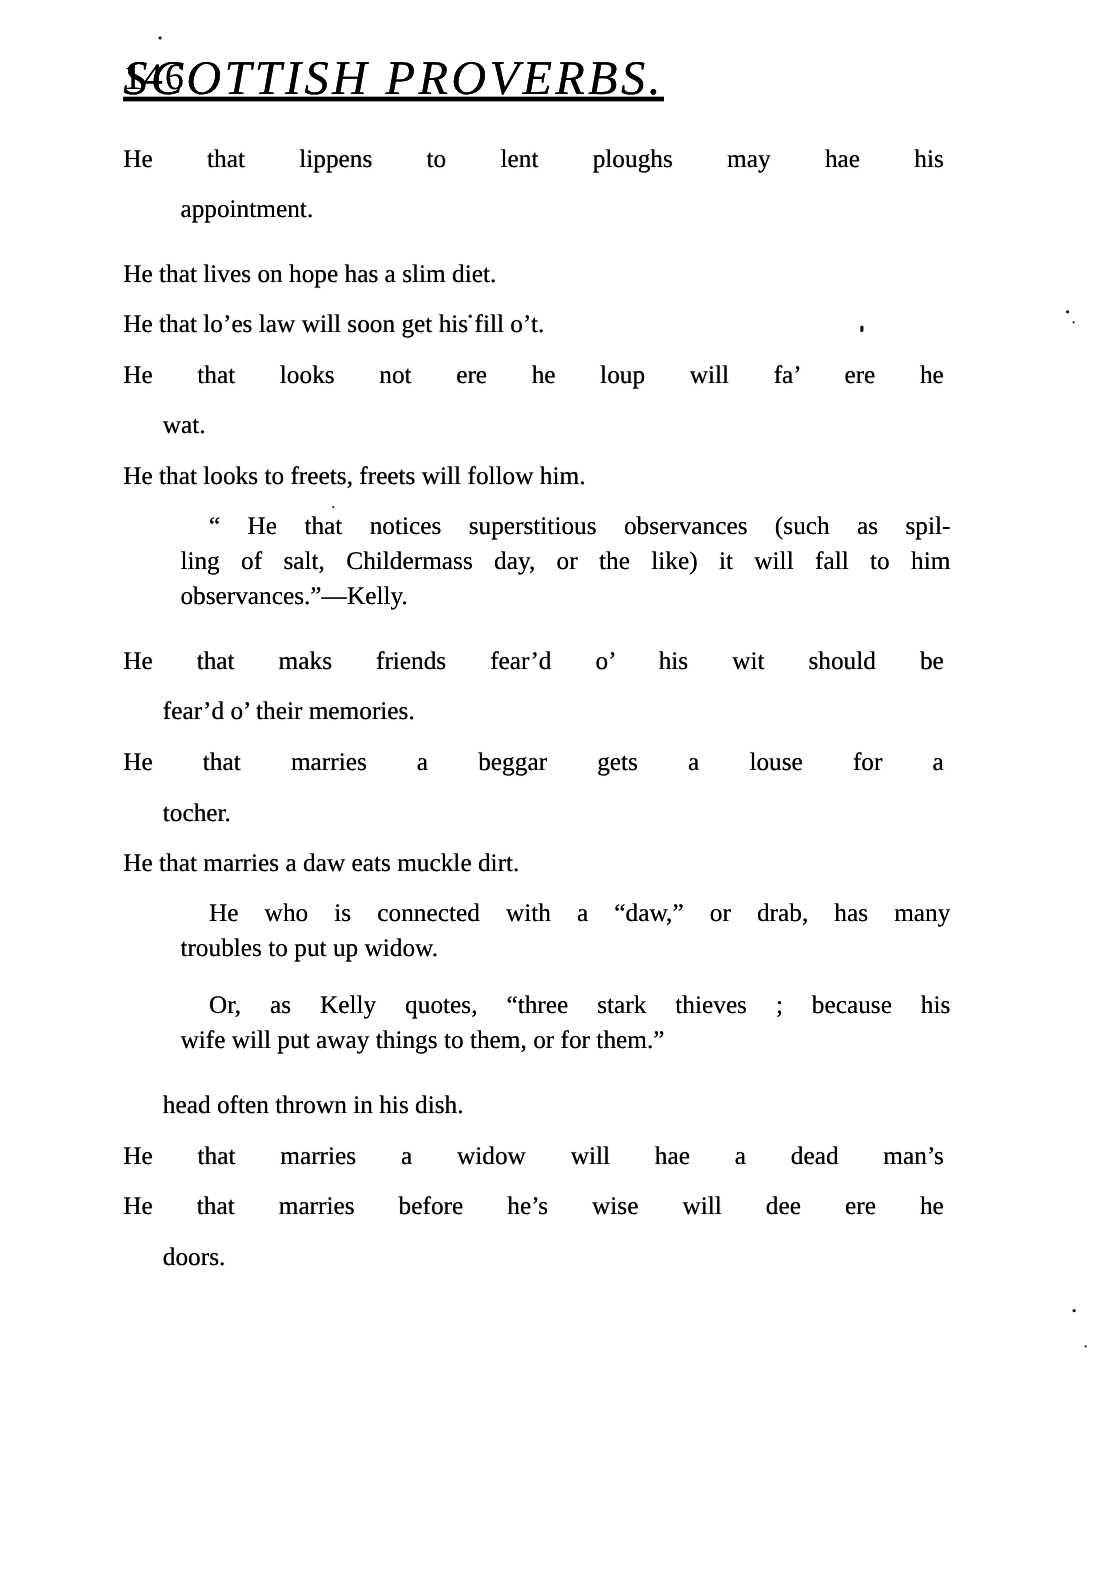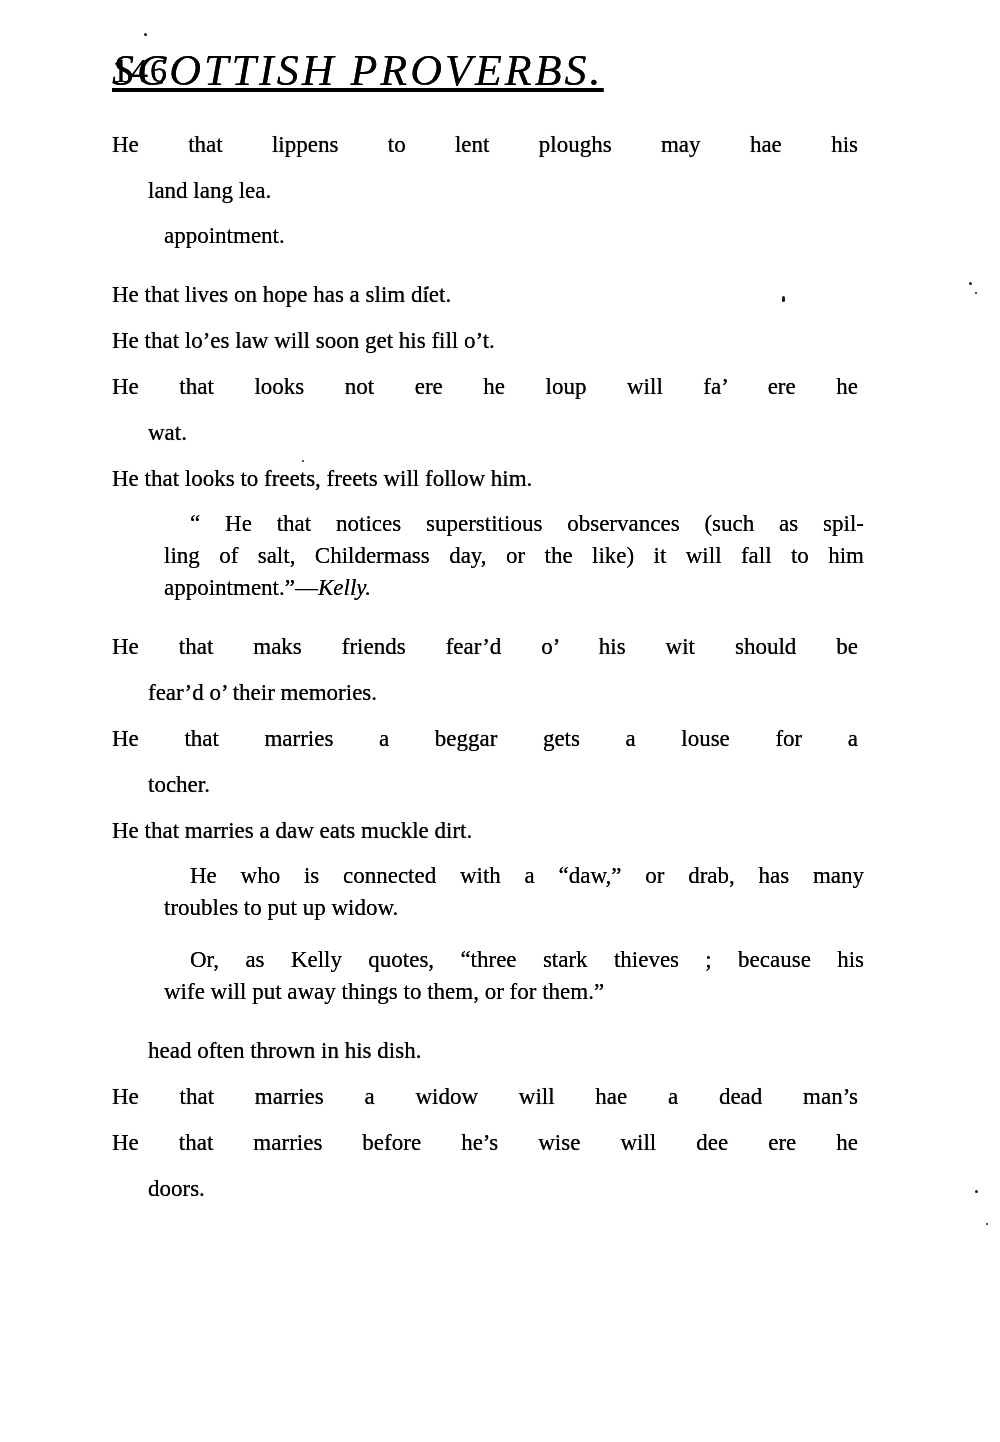--- a/index.html
+++ b/index.html
@@ -69,42 +69,40 @@
   }
   .nl.j {
     white-space: normal;
     text-align: justify;
     text-align-last: justify;
   }
   .nl.first {
     text-indent: 26px;
   }
   .it {
-    font-style: italic;
   }
   
   .speck {
     position: absolute;
     background: #1c1c1c;
     border-radius: 50%;
   }
 </style>
 </head>
 <body>
 
 <div class="page">
 
   <div class="running-head">
     <span class="page-number">146</span>
     <div class="head-title">SCOTTISH PROVERBS.</div>
   </div>
 
   <div>
     <div class="pv j">He that lippens to lent ploughs may hae his</div>
-    <div class="pv cont">land lang lea.</div>
   </div>
 
   <div class="note">
     <div class="nl">appointment.</div>
   </div>
 
   <div>
     <div class="pv">He that lives on hope has a slim diet.</div>
   </div>
 
@@ -117,21 +115,21 @@
     <div class="pv cont">wat.</div>
   </div>
 
   <div>
     <div class="pv">He that looks to freets, freets will follow him.</div>
   </div>
 
   <div class="note">
     <div class="nl first j">“ He that notices superstitious observances (such as spil-</div>
     <div class="nl j">ling of salt, Childermass day, or the like) it will fall to him</div>
-    <div class="nl"><span>appointment.”—</span><span class="it">Kelly.</span></div>
+    <div class="nl"><span>observances.”—</span><span class="it">Kelly.</span></div>
   </div>
 
   <div>
     <div class="pv j">He that maks friends fear’d o’ his wit should be</div>
     <div class="pv cont">fear’d o’ their memories.</div>
   </div>
 
   <div>
     <div class="pv j">He that marries a beggar gets a louse for a</div>
     <div class="pv cont">tocher.</div>

